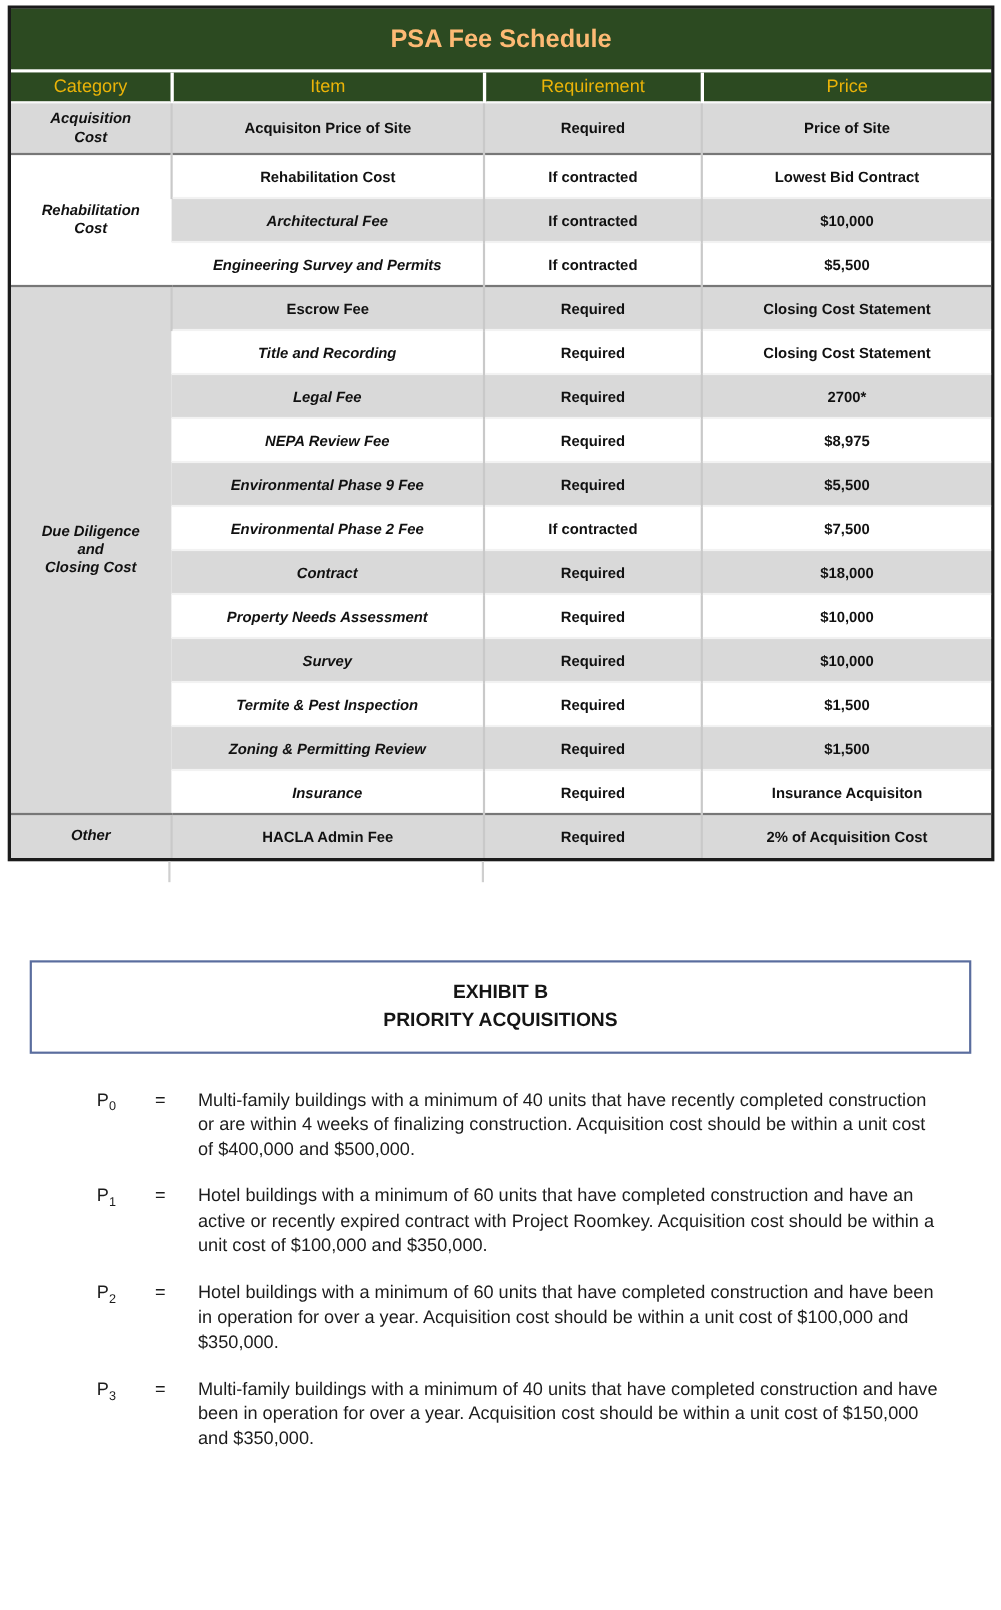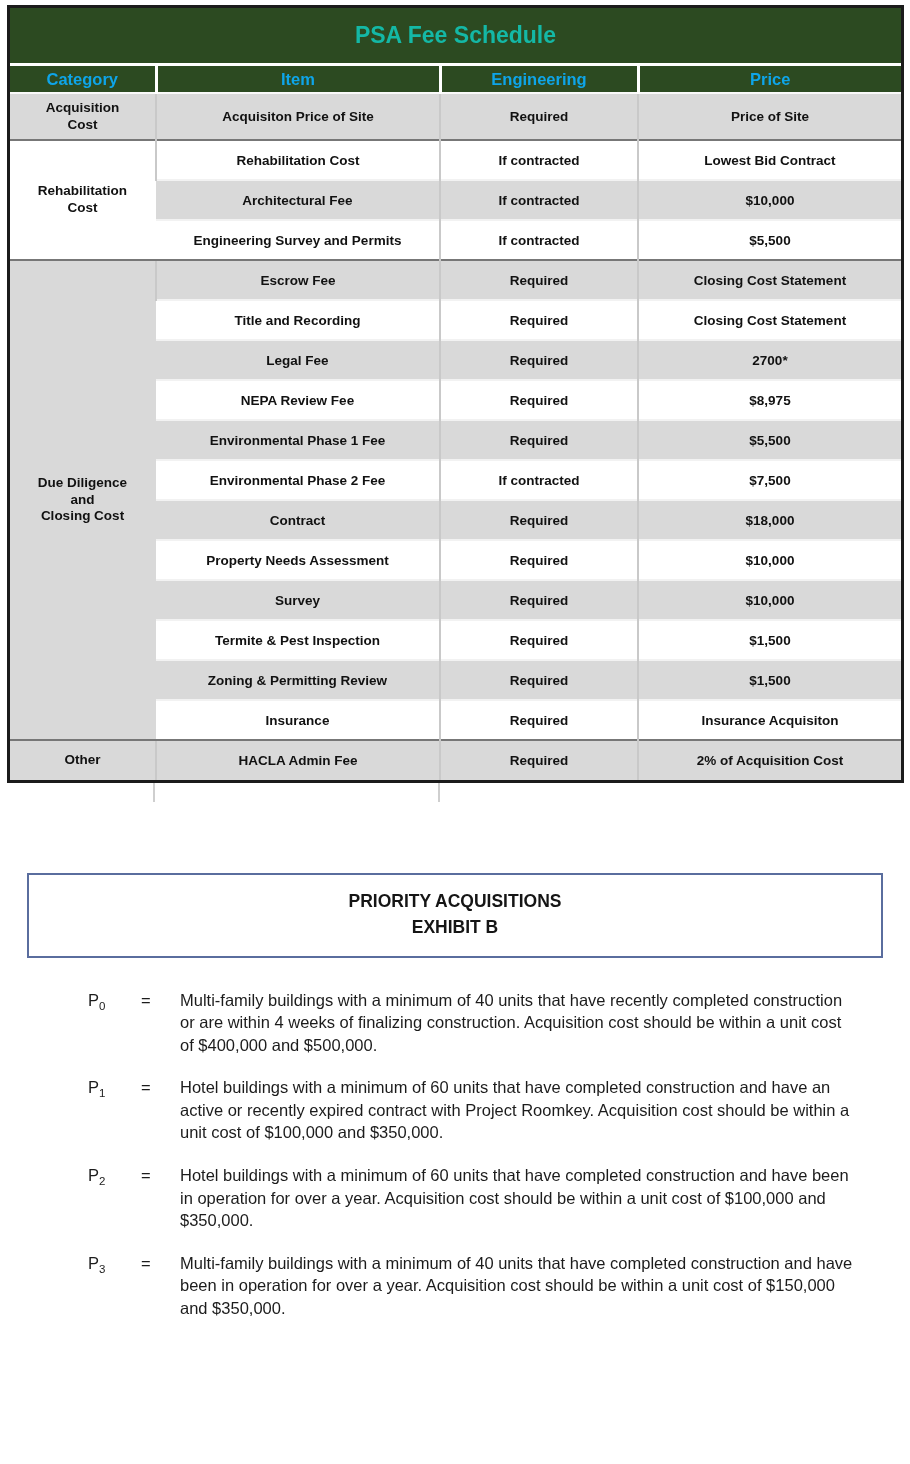--- a/index.html
+++ b/index.html
@@ -15,52 +15,52 @@
   
   .fee-table-wrap {
     margin: 5px 6px 0 7px;
     border: 3px solid #1b1b1b;
     background: #fff;
   }
   .title-band {
     background: #2c4a21;
     height: 58px;
     display: flex; align-items: center; justify-content: center;
-    color: #14b8a6;
+    color: #fdba74;
     font-weight: bold;
     font-size: 23px;
     border-bottom: 3px solid #ffffff;
   }
   table.fee {
     border-collapse: collapse;
     width: 100%;
     table-layout: fixed;
   }
   table.fee th {
     background: #2c4a21;
-    color: #0ea5e9;
-    font-weight: bold;
+    color: #eab308;
+    font-weight: normal;
     font-size: 16.5px;
     height: 27px;
     border-left: 3px solid #ffffff;
     border-bottom: 2px solid #fafafa;
     padding: 0;
   }
   table.fee th:first-child { border-left: none; }
   table.fee td {
     text-align: center;
     vertical-align: middle;
     font-weight: bold;
     font-size: 13.5px;
     height: 40px;
     padding: 2px 8px;
     border-left: 2px solid #c9c9c9;
     border-top: 2px solid #f2f2f2;
   }
-  table.fee td:first-child { border-left: none; }
+  table.fee td:first-child { border-left: none; font-style: italic; }
   table.fee tr.first-row td { height: 47px; }
   table.fee tbody tr.rg td { background: #d9d9d9; }
   table.fee tbody tr.rw td { background: #ffffff; }
   table.fee tbody td.cat {
     background: #9d9d9d;
     white-space: pre-line;
     line-height: 1.25;
     border-left: none;
   }
   table.fee tbody tr.gs td { border-top: 2px solid #777777; }
@@ -117,21 +117,21 @@
       <colgroup>
         <col style="width:146px">
           <col style="width:284px">
           <col style="width:198px">
           <col>
       </colgroup>
       <thead>
         <tr>
           <th>Category</th>
           <th>Item</th>
-          <th>Engineering</th>
+          <th>Requirement</th>
           <th>Price</th>
         </tr>
       </thead>
       <tbody>
 
         <tr class="rg first-row">
           <td class="cat" rowspan="1">Acquisition
 Cost</td>
           <td>Acquisiton Price of Site</td>
           <td>Required</td>
@@ -173,21 +173,21 @@
           <td>Legal Fee</td>
           <td>Required</td>
           <td>2700*</td>
         </tr>
         <tr class="rw">
           <td>NEPA Review Fee</td>
           <td>Required</td>
           <td>$8,975</td>
         </tr>
         <tr class="rg">
-          <td>Environmental Phase 1 Fee</td>
+          <td>Environmental Phase 9 Fee</td>
           <td>Required</td>
           <td>$5,500</td>
         </tr>
         <tr class="rw">
           <td>Environmental Phase 2 Fee</td>
           <td>If contracted</td>
           <td>$7,500</td>
         </tr>
         <tr class="rg">
           <td>Contract</td>
@@ -229,22 +229,22 @@
       </tbody>
     </table>
   </div>
 
   <div class="remnants">
     <span class="remnant-line remnant-a"></span>
     <span class="remnant-line remnant-b"></span>
   </div>
 
   <div class="exhibit-box">
+    <div class="line">EXHIBIT B</div>
     <div class="line">PRIORITY ACQUISITIONS</div>
-    <div class="line">EXHIBIT B</div>
   </div>
 
   <div class="priorities">
 
     <div class="priority">
       <span class="p-label"><span>P</span><sub>0</sub></span>
       <span class="p-eq">=</span>
       <span class="p-text">Multi-family buildings with a minimum of 40 units that have recently completed construction or are within 4 weeks of finalizing construction. Acquisition cost should be within a unit cost of $400,000 and $500,000.</span>
     </div>
 

